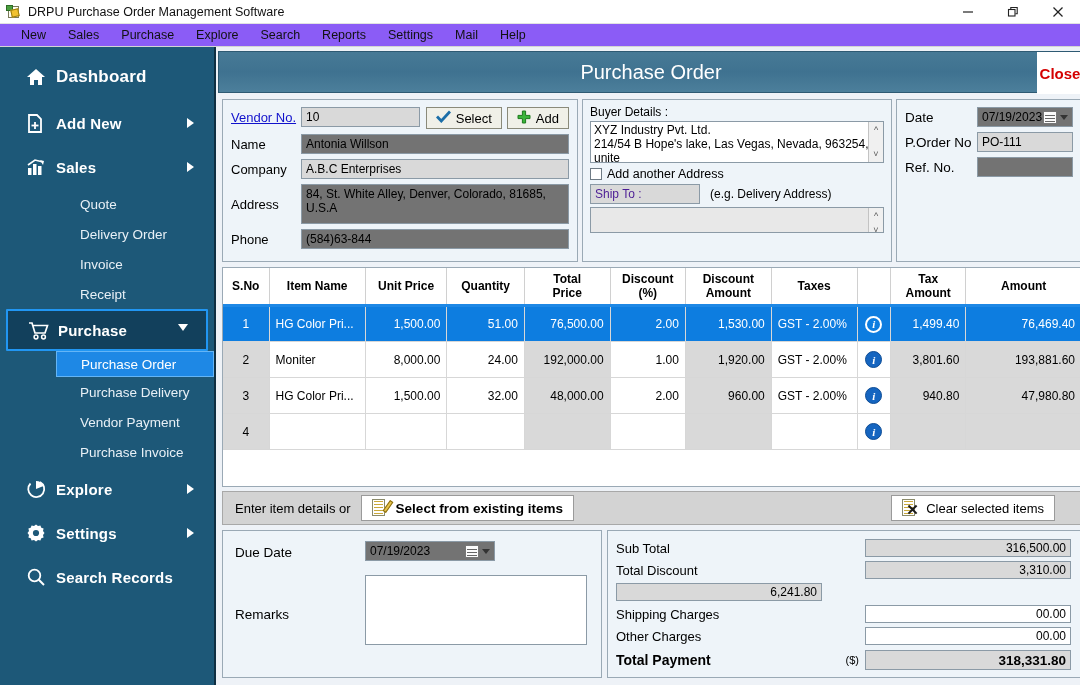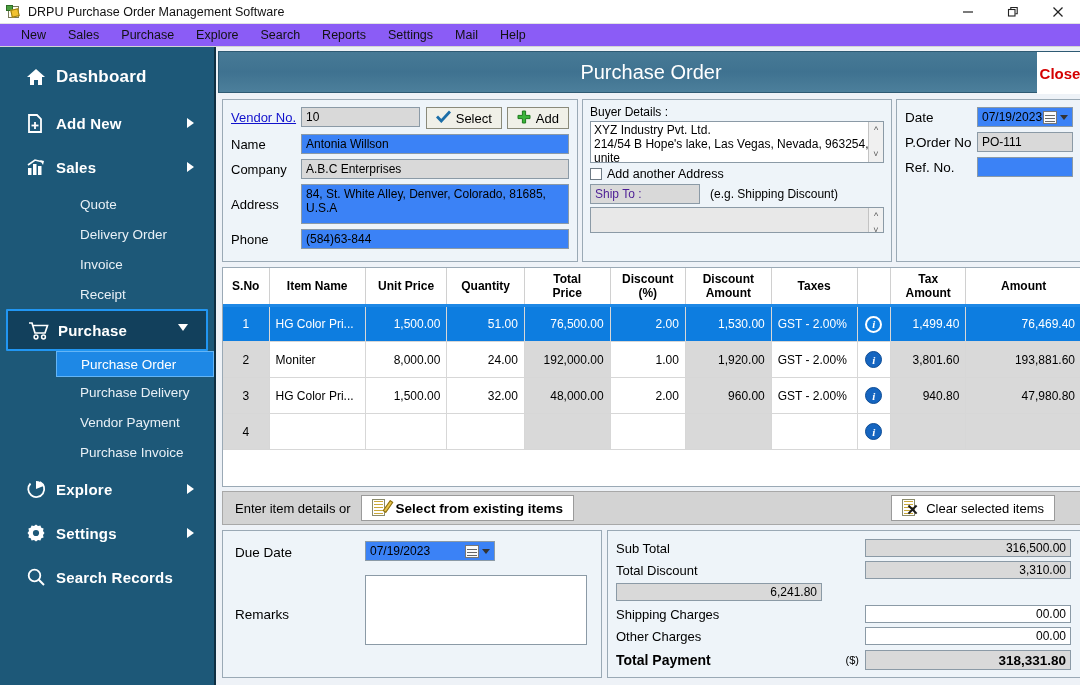--- a/index.html
+++ b/index.html
@@ -85,21 +85,21 @@
   }
   #content { padding:6px 6px 0 6px; }
   
   .panel { background:#eef4f9; border:1px solid #9aa9b5; }
   #top-row { display:flex; gap:4px; }
   #vendor-panel { width:356px; flex:0 0 356px; padding:7px 8px; }
   .vrow { display:flex; align-items:flex-start; margin-bottom:5px; }
   .vlabel { width:70px; flex:0 0 70px; font-size:13px; padding-top:3px; }
   .vlabel.link { color:#1111cc; text-decoration:underline; }
   .inp {
-    border:1px solid #8b9aa6; background:#3b82f6; height:20px; font-size:12px;
+    border:1px solid #8b9aa6; background:#737373; height:20px; font-size:12px;
     padding:2px 4px; font-family:"Liberation Sans",sans-serif; color:#000;
     display:flex; align-items:center;
   }
   .inp.ro { background:#d9d9d9; }
   .inp.tall { height:40px; align-items:flex-start; }
   #vendor-no { width:130px; }
   .btn {
     border:1px solid #8a8a7a; background:#f0f0e8; height:22px; display:inline-flex;
     align-items:center; gap:5px; padding:0 9px; font-size:13px;
   }
@@ -383,21 +383,21 @@
                 <span>^</span>
                 <span>˅</span>
               </div>
           </div>
           <div class="cbline">
             <div class="cb"></div>
             <div>Add another Address</div>
           </div>
           <div style="display:flex;align-items:center;gap:10px;">
             <div class="inp ro" style="width:110px;color:#4c1d95;text-align:right;">Ship To :</div>
-            <div style="font-size:12px;">(e.g. Shipping Discount)</div>
+            <div style="font-size:12px;">(e.g. Delivery Address)</div>
           </div>
           <div class="ta ro" style="height:26px;margin-top:3px;">
             <div class="sb">
                 <span>^</span>
                 <span>˅</span>
               </div>
           </div>
         </div>
 
         <div class="panel" id="date-panel">

